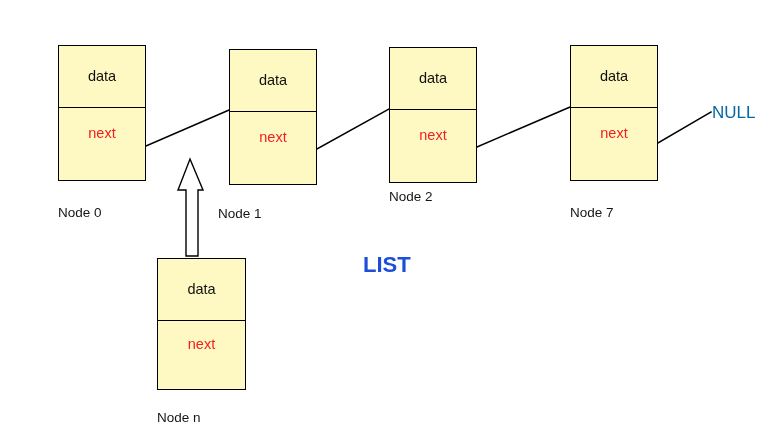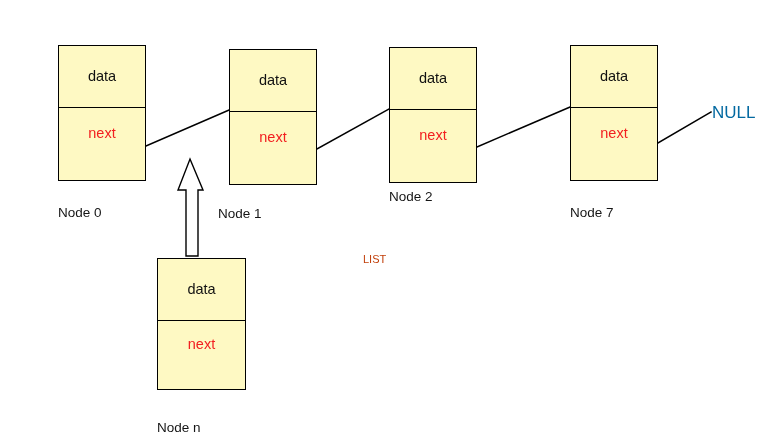--- a/index.html
+++ b/index.html
@@ -61,23 +61,23 @@
   }
   .null-label {
     position: absolute;
     font-size: 17px;
     color: #0369a1;
     white-space: nowrap;
     line-height: 1;
   }
   .list-caption {
     position: absolute;
-    font-size: 11px;
-    font-weight: normal;
-    color: #c2410c;
+    font-size: 22px;
+    font-weight: bold;
+    color: #1d4ed8;
     white-space: nowrap;
     line-height: 1;
   }
 </style>
 </head>
 <body>
 
 <div id="canvas">
 
   <svg id="wires" viewBox="0 0 776 444" preserveAspectRatio="none">
@@ -113,19 +113,19 @@
   <div class="node" style="left: 570px; top: 45px; width: 88px; height: 136px;">
     <div class="cell cell-data" style="height: 62px;">data</div>
     <div class="cell cell-next" style="flex: 1 1 auto;">next</div>
   </div>
   <div class="node-label" style="left: 570px; top: 206px; width: 88px;">Node 7</div>
 
   <div class="node" style="left: 157px; top: 258px; width: 89px; height: 132px;">
     <div class="cell cell-data" style="height: 62px;">data</div>
     <div class="cell cell-next" style="flex: 1 1 auto;">next</div>
   </div>
-  <div class="node-label" style="left: 157px; top: 421px; width: 89px;">Node n</div>
+  <div class="node-label" style="left: 157px; top: 411px; width: 89px;">Node n</div>
 
   <div class="null-label" style="left: 712px; top: 104px;">NULL</div>
 
   <div class="list-caption" style="left: 363px; top: 254px;">LIST</div>
 
 </div>
 
 </body></html>

